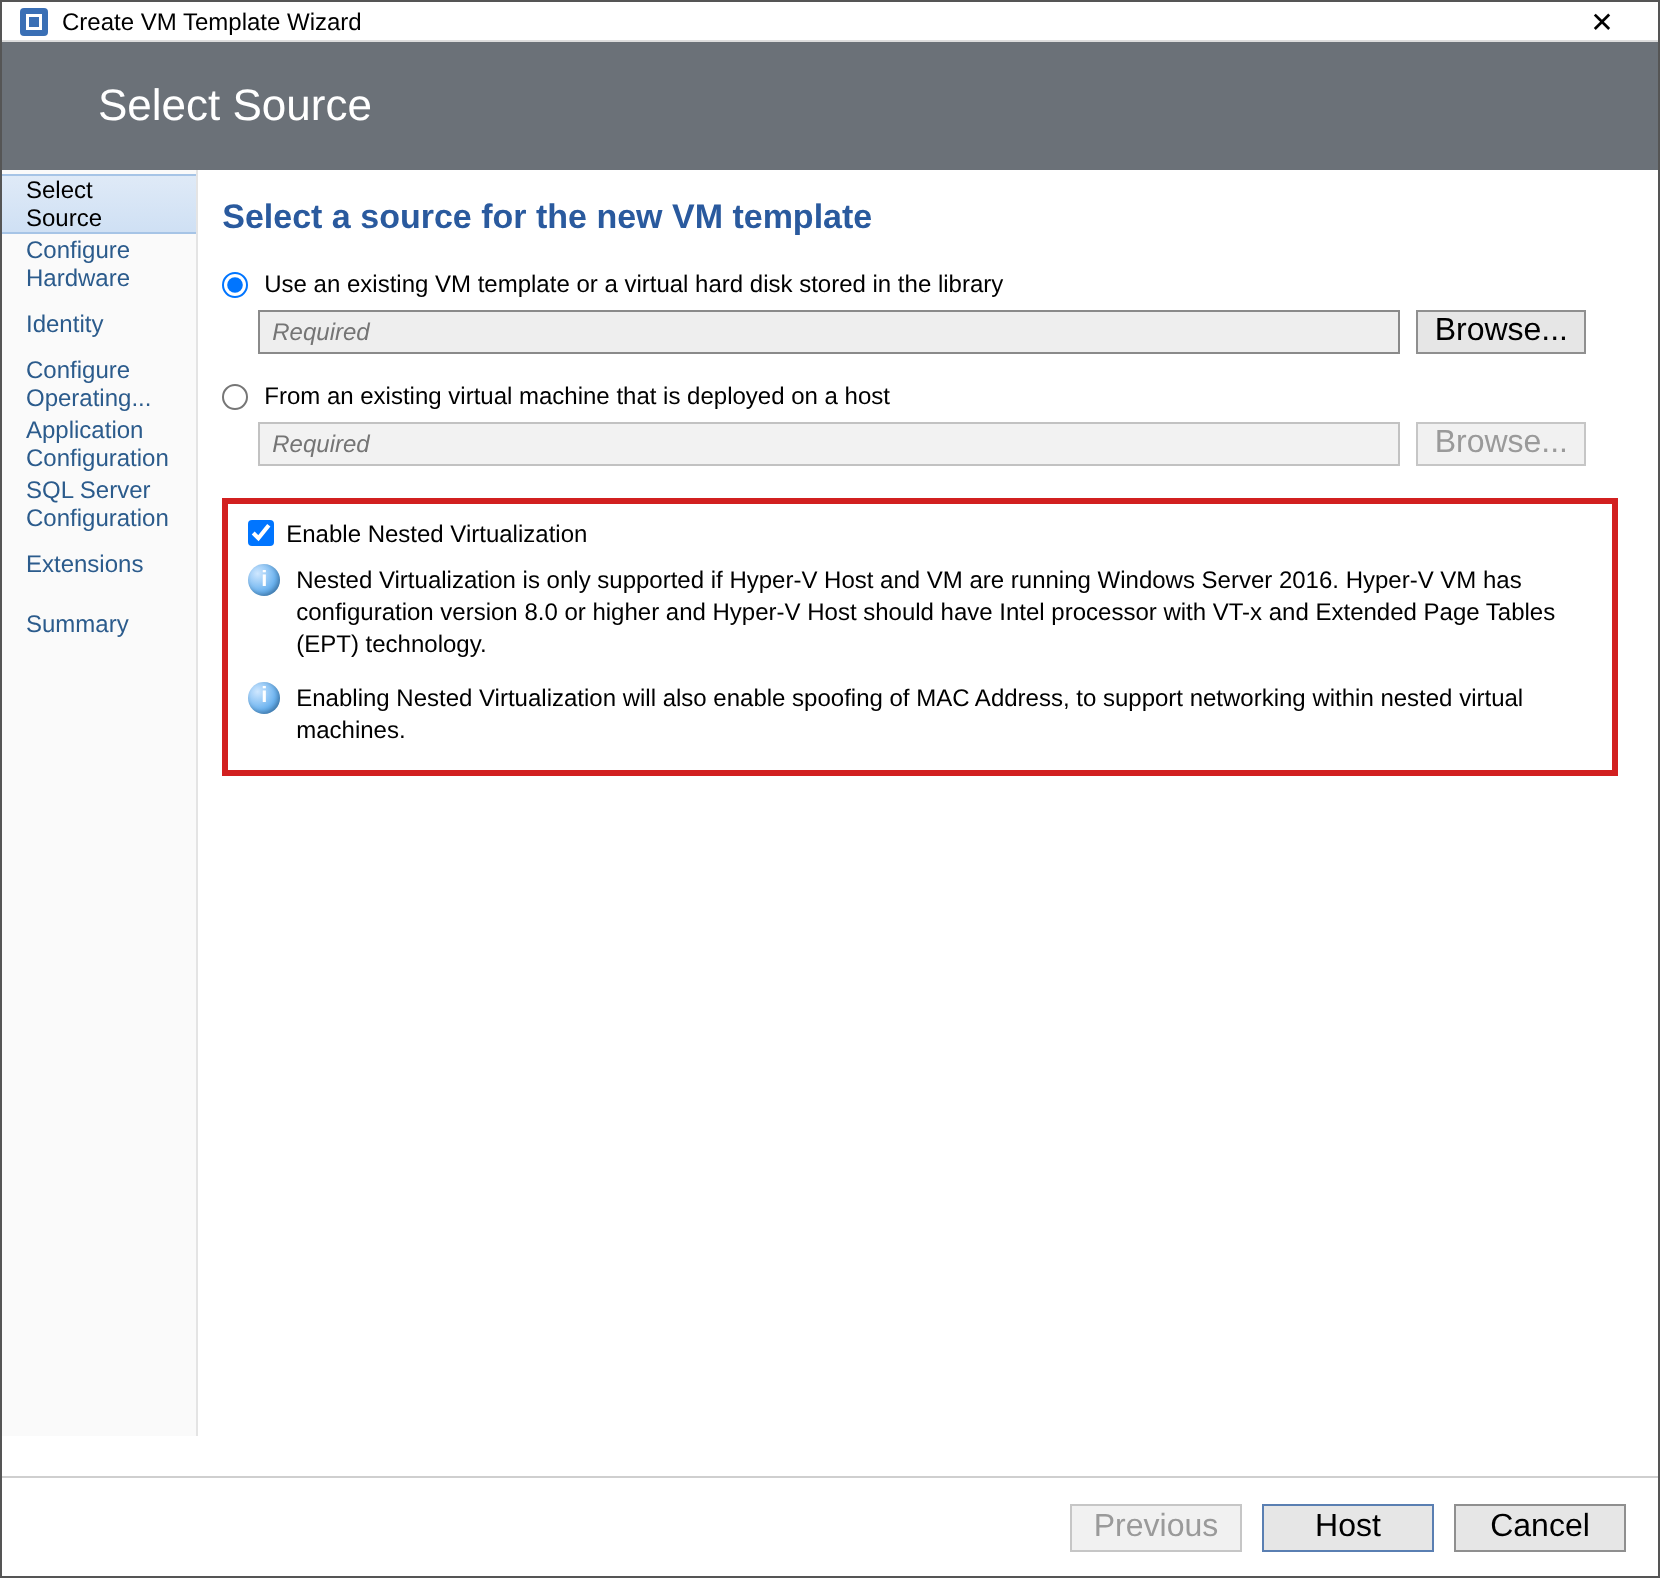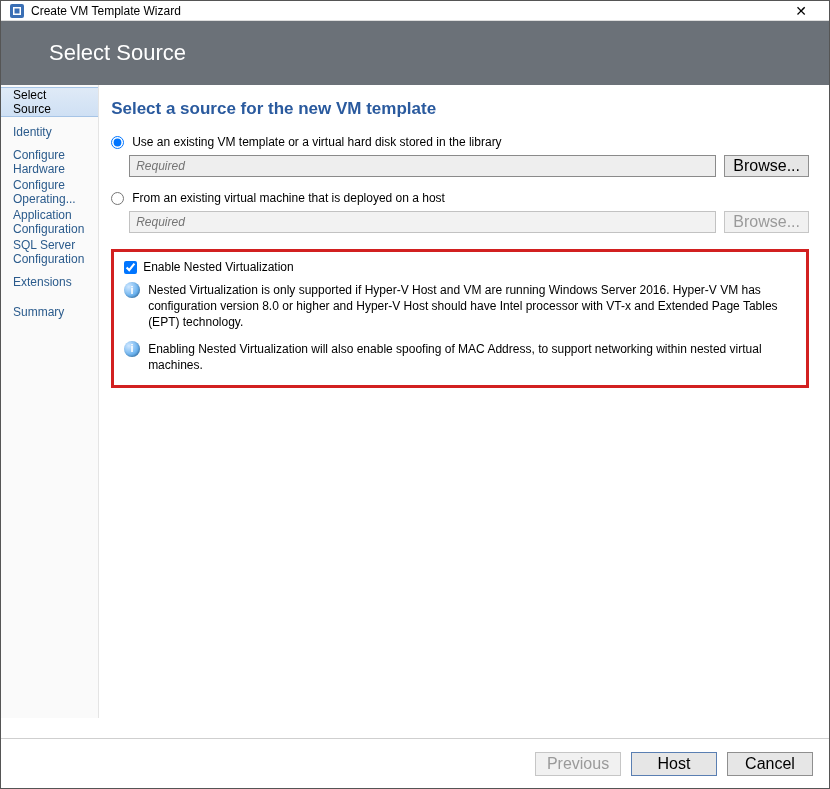--- a/index.html
+++ b/index.html
@@ -88,21 +88,21 @@
     align-items: center;
     gap: 8px;
     margin-bottom: 6px;
   }
   .opt-row input[type=radio] { margin: 0; }
   .opt-row label { font-size: 12px; }
   .field-row {
     display: flex;
     align-items: stretch;
     gap: 8px;
-    margin: 0 0 14px 18px;
+    margin: 0 16px 14px 18px;
   }
   .field-row input[type=text] {
     flex: 1 1 auto;
     height: 22px;
     border: 1px solid #8a8a8a;
     background: #eeeeee;
     padding: 0 6px;
     font-size: 12px;
     font-style: italic;
     color: #6b6b6b;
@@ -128,21 +128,21 @@
     border-color: #c6c6c6;
     background: #f1f1f1;
   }
   .highlight-box {
     border: 3px solid #d22020;
     padding: 8px 10px 12px 10px;
     margin-top: 2px;
   }
   .chk-row {
     display: flex;
-    align-items: center;
+    align-items: flex-start;
     gap: 6px;
     margin-bottom: 8px;
   }
   .chk-row input[type=checkbox]{ margin:0; }
   .info-row {
     display: flex;
     gap: 8px;
     margin-bottom: 10px;
     font-size: 12px;
     line-height: 1.35;
@@ -192,24 +192,24 @@
   <div class="banner">
     <span>Select Source</span>
   </div>
 
   <div class="body">
     <div class="sidebar">
       <div class="side-item selected">
           <span>Select Source</span>
         </div>
       <div class="side-item">
+          <span>Configure Hardware</span>
+        </div>
+      <div class="side-item">
           <span>Identity</span>
-        </div>
-      <div class="side-item">
-          <span>Configure Hardware</span>
         </div>
       <div class="side-item">
           <span>Configure Operating...</span>
         </div>
       <div class="side-item">
           <span>Application Configuration</span>
         </div>
       <div class="side-item">
           <span>SQL Server Configuration</span>
         </div>

